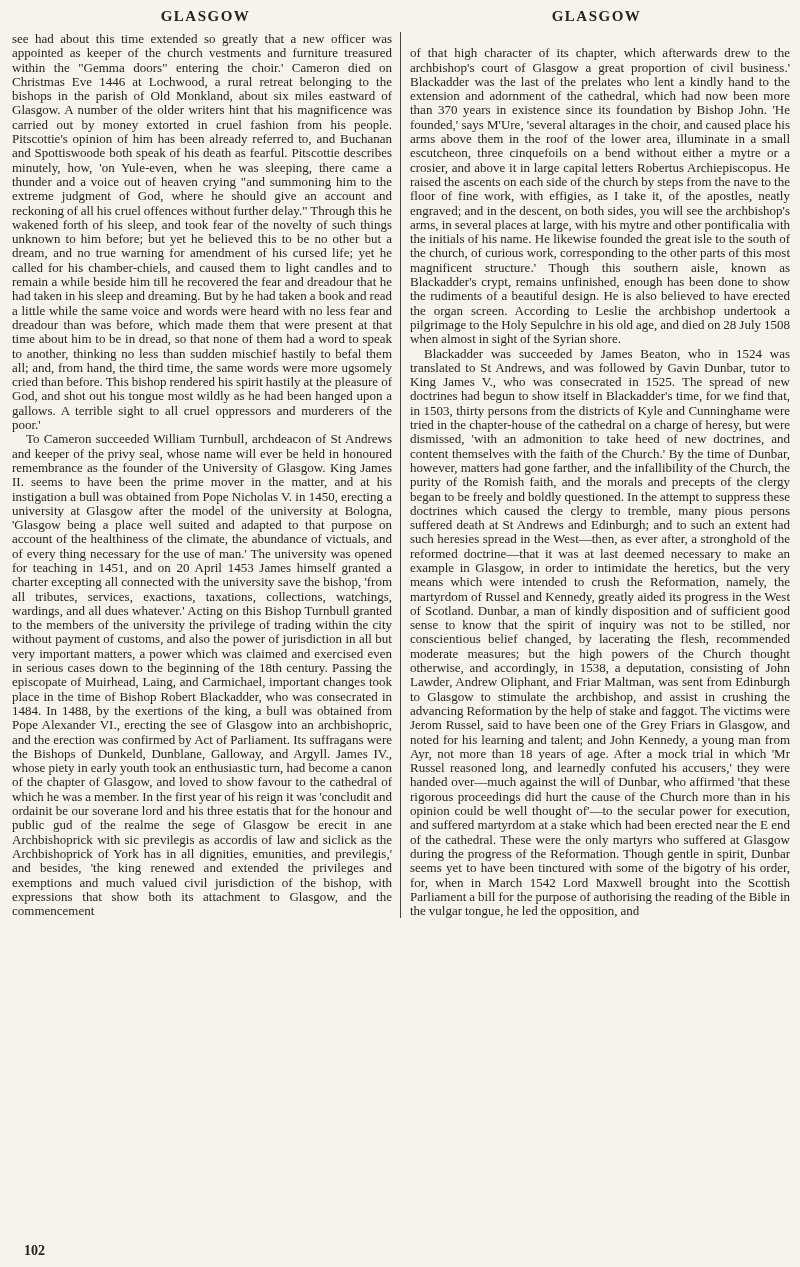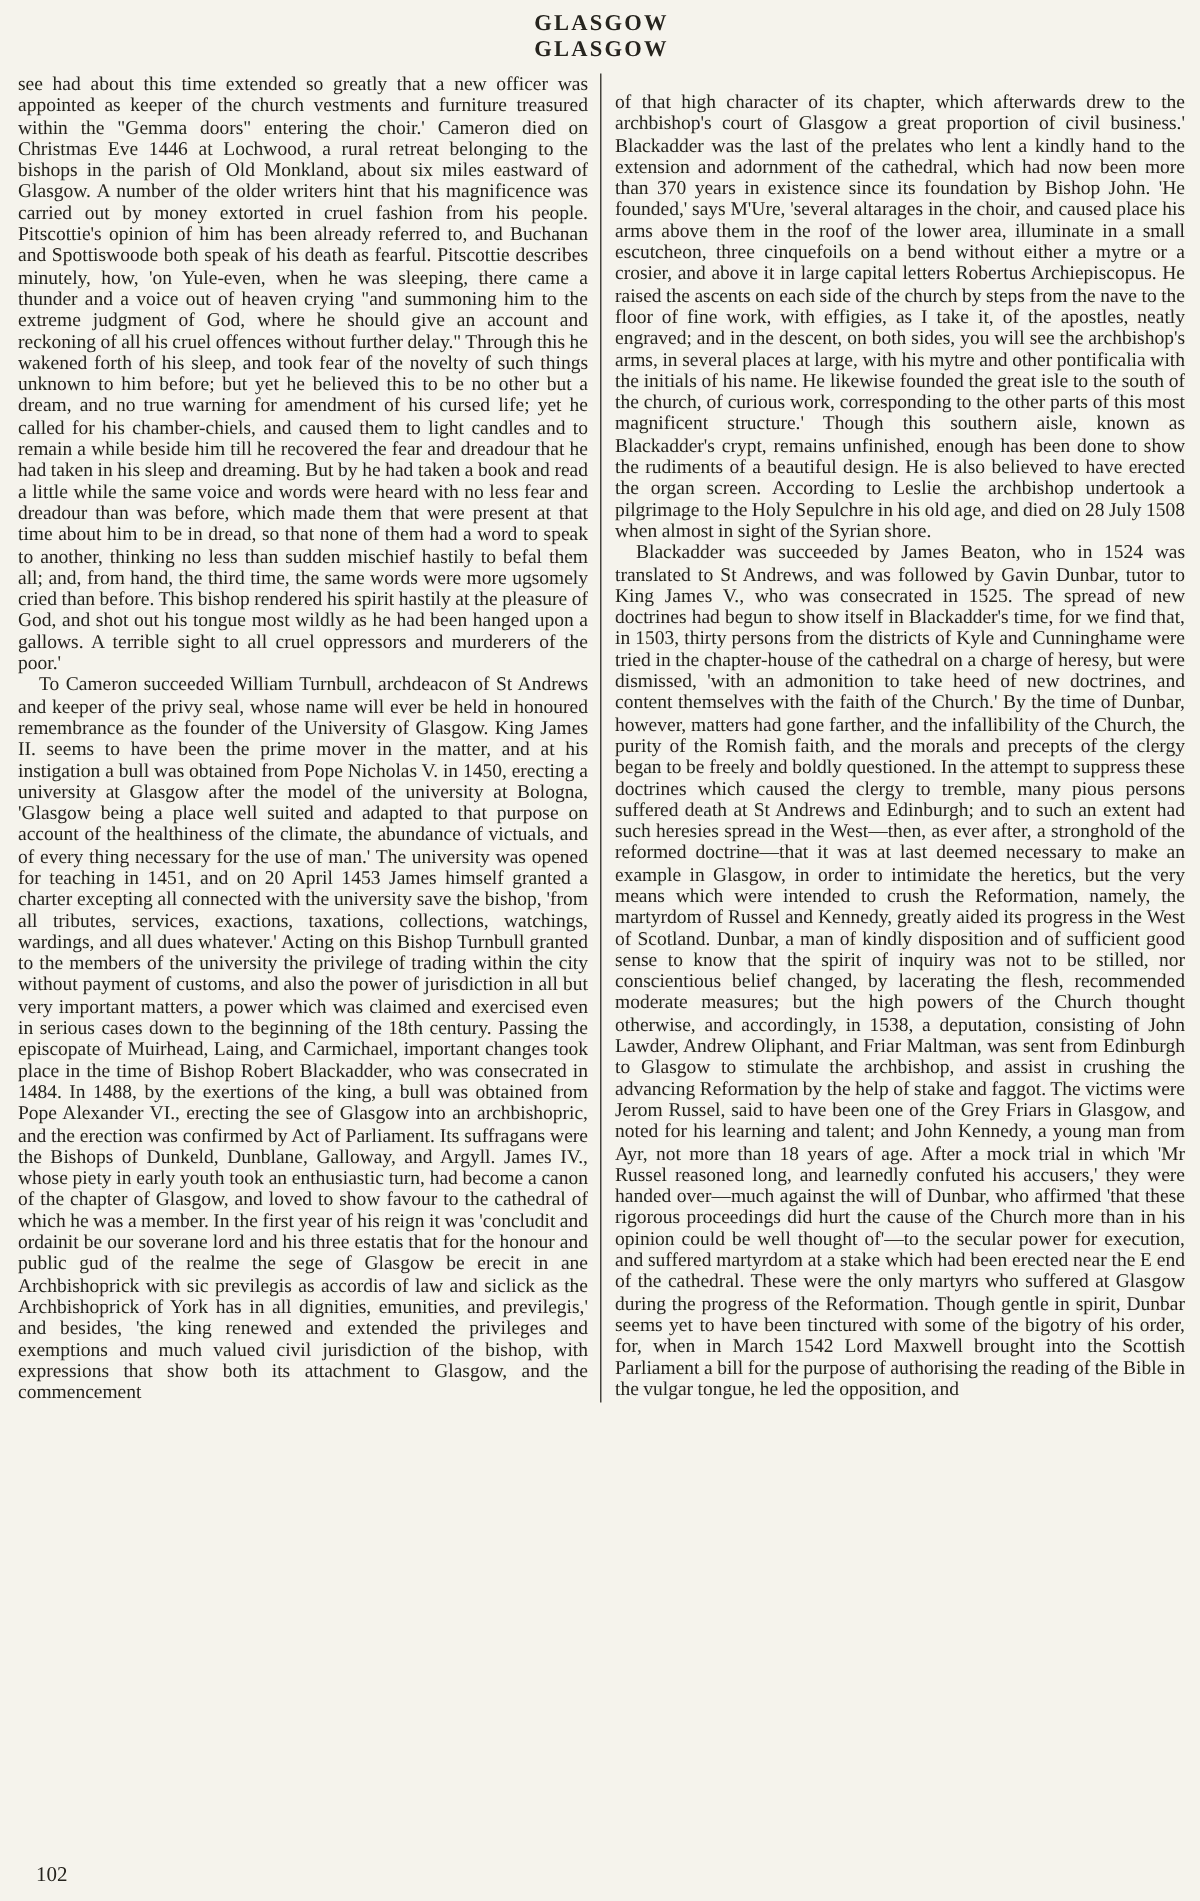--- a/index.html
+++ b/index.html
@@ -15,33 +15,32 @@
     overflow: hidden;
     position: relative;
   }
   .page {
     box-sizing: border-box;
     padding: 8px 8px 0 10px;
     height: 100%;
   }
   .heads {
     display: flex;
-    flex-direction: column;
   }
   .head {
     flex: 1;
     text-align: center;
     font-weight: bold;
     font-size: 15px;
     letter-spacing: 1.5px;
   }
   .cols {
     display: flex;
     margin-top: 7px;
-    align-items: flex-start;
+    align-items: flex-end;
   }
   .col {
     width: 50%;
     box-sizing: border-box;
     text-align: justify;
     font-size: 13px;
     line-height: 14.3px;
     hyphens: auto;
     -webkit-hyphens: auto;
     word-spacing: -0.3px;
@@ -60,21 +59,21 @@
     margin: 0;
   }
   p.para.indent {
     text-indent: 14px;
   }
   .page-number {
     position: absolute;
     left: 24px;
     bottom: 8px;
     font-size: 14px;
-    font-weight: normal;
+    font-weight: bold;
   }
 </style>
 </head>
 <body>
 
 <div class="page">
 
   <div class="heads">
     <div class="head">GLASGOW</div>
     <div class="head">GLASGOW</div>

